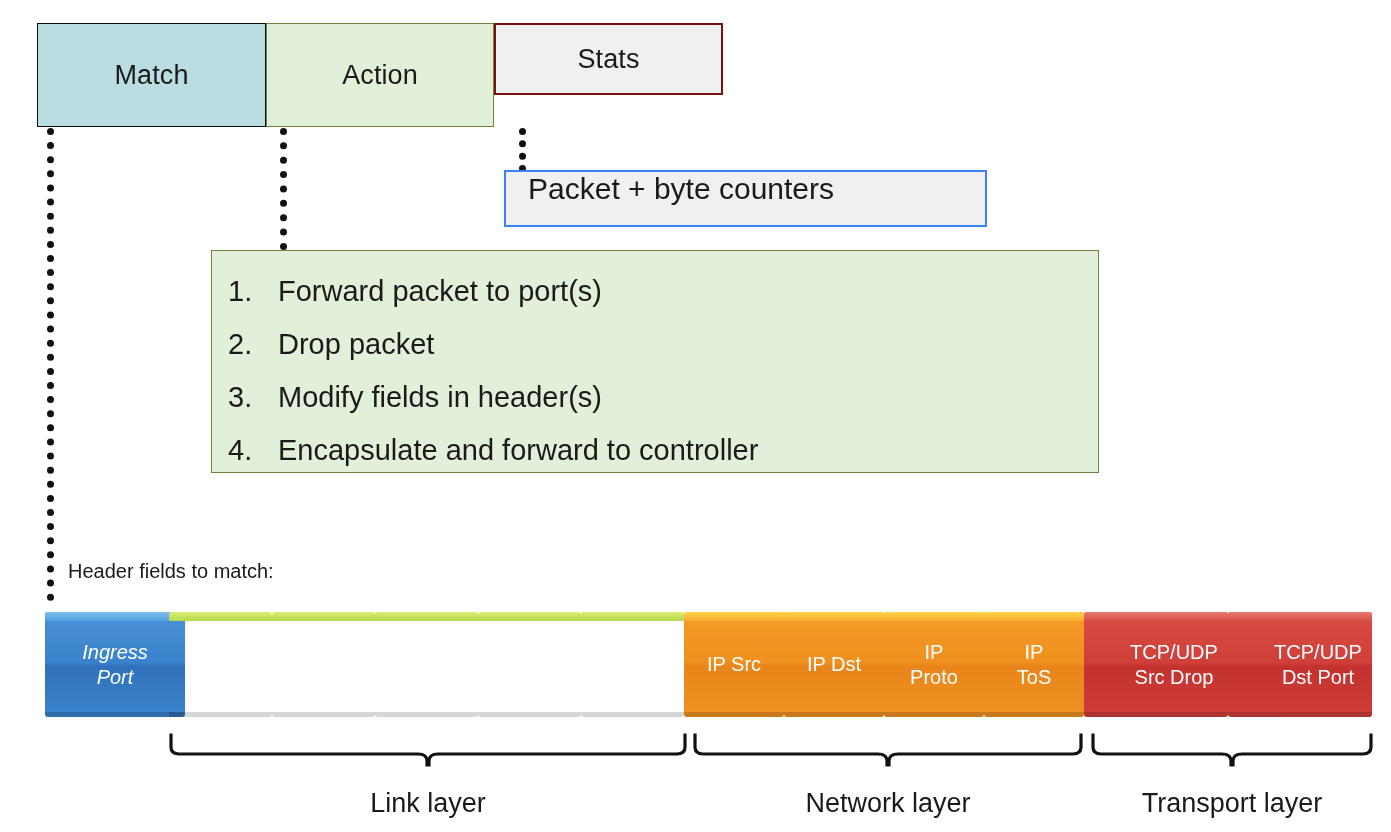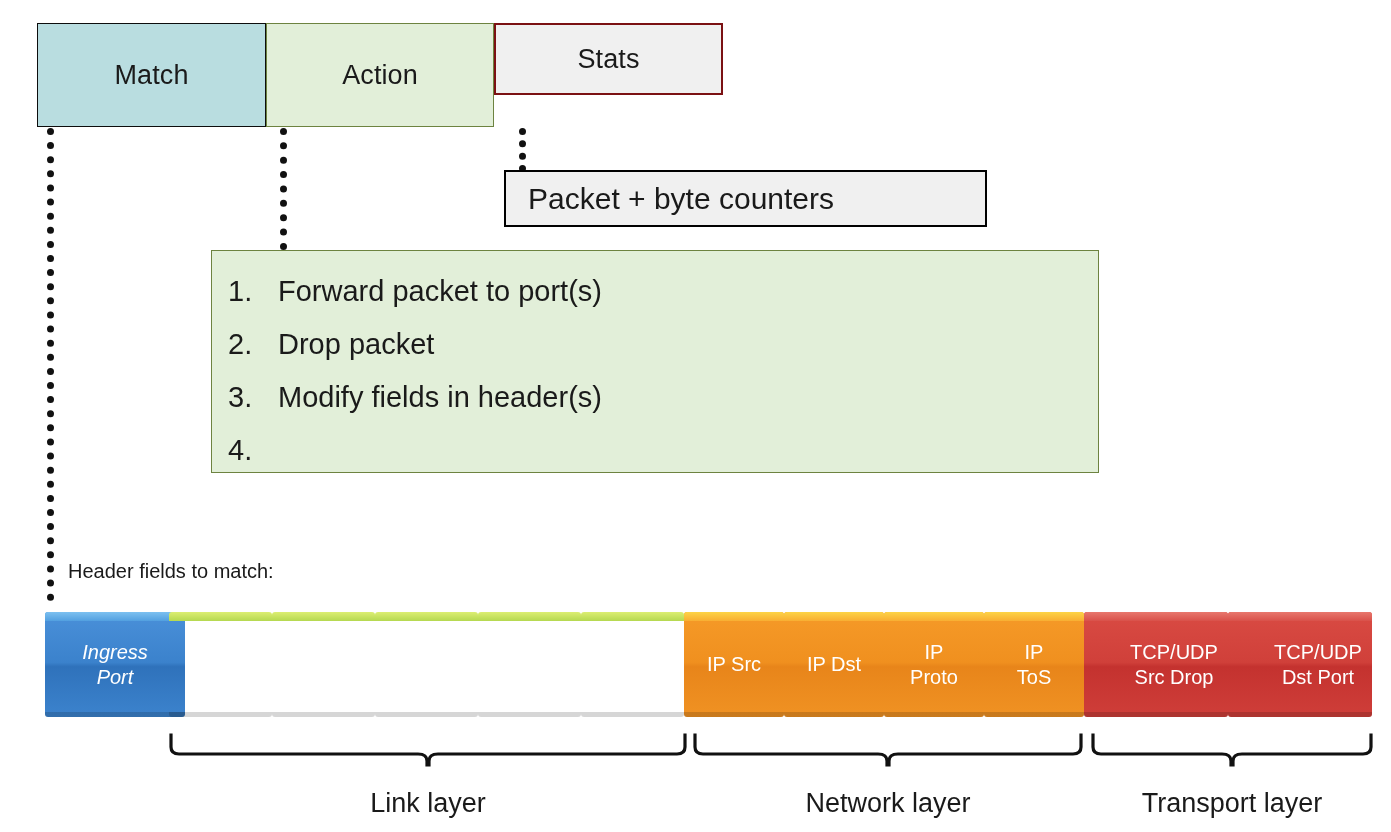--- a/index.html
+++ b/index.html
@@ -36,22 +36,22 @@
     background:#f0f0f0;
     border:2px solid #7b1113;
   }
 
   
   #box-counters{
     position:absolute;
     left:504px;top:170px;width:483px;height:57px;
     box-sizing:border-box;
     background:#f0f0f0;
-    border:2px solid #000000;
-    display:flex;align-items:center;
+    border:2px solid #3b82f6;
+    display:flex;
     padding-left:22px;
     font-size:30px;
   }
 
   
   #box-actions{
     position:absolute;
     left:211px;top:250px;width:888px;height:223px;
     box-sizing:border-box;
     background:#e2efd9;
@@ -172,20 +172,21 @@
     <div class="act-row">
       <span class="act-num">2.</span>
       <span class="act-txt">Drop packet</span>
     </div>
     <div class="act-row">
       <span class="act-num">3.</span>
       <span class="act-txt">Modify fields in header(s)</span>
     </div>
     <div class="act-row">
       <span class="act-num">4.</span>
+      <span class="act-txt">Encapsulate and forward to controller</span>
     </div>
   </div>
 
   <div id="hdr-caption">Header fields to match:</div>
 
   <div id="fields" style="width: 1327px;">
       <div class="fld blue" style="left: 0px; width: 140px; font-style: italic;">
         <span class="ln">Ingress</span>
         <span class="ln">Port</span>
       </div>

